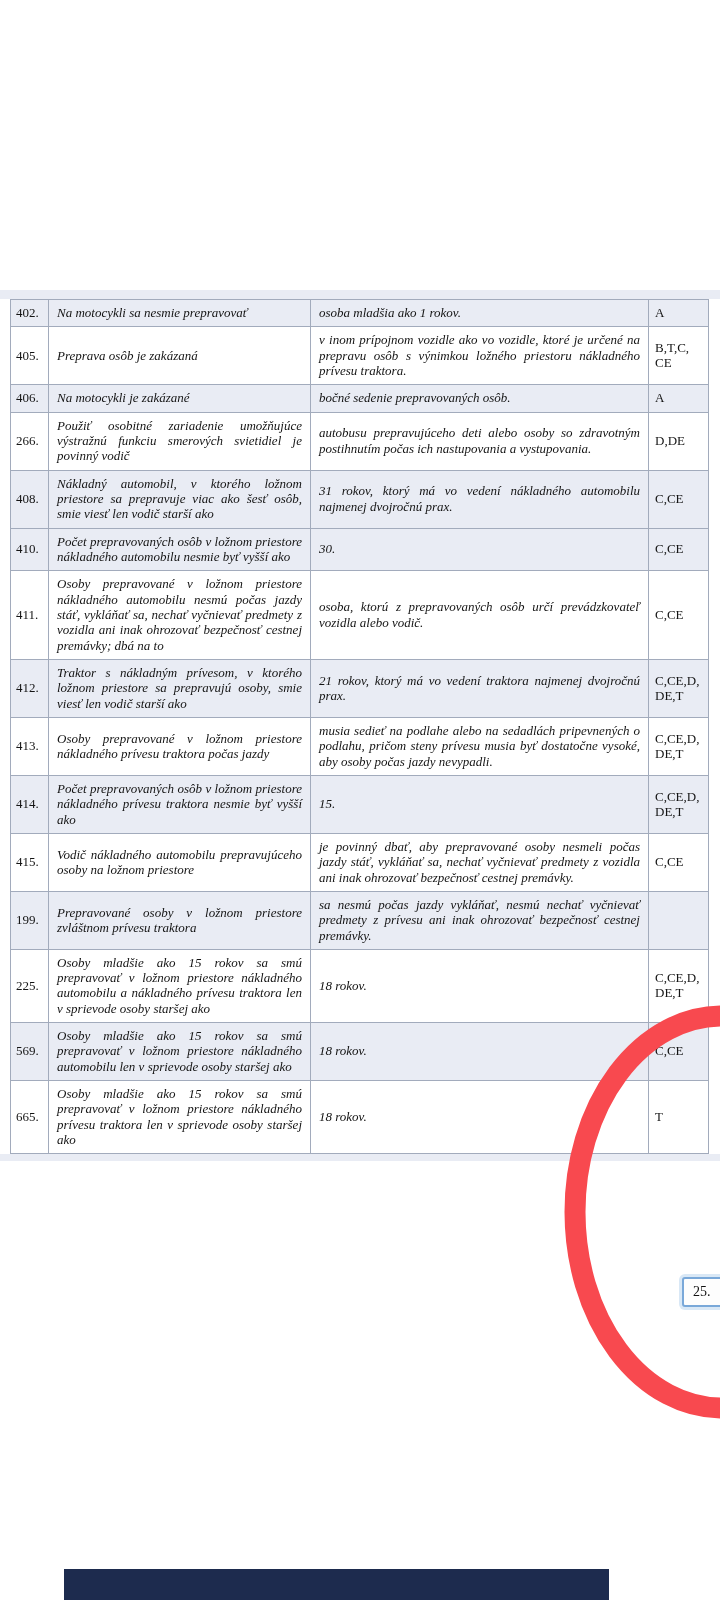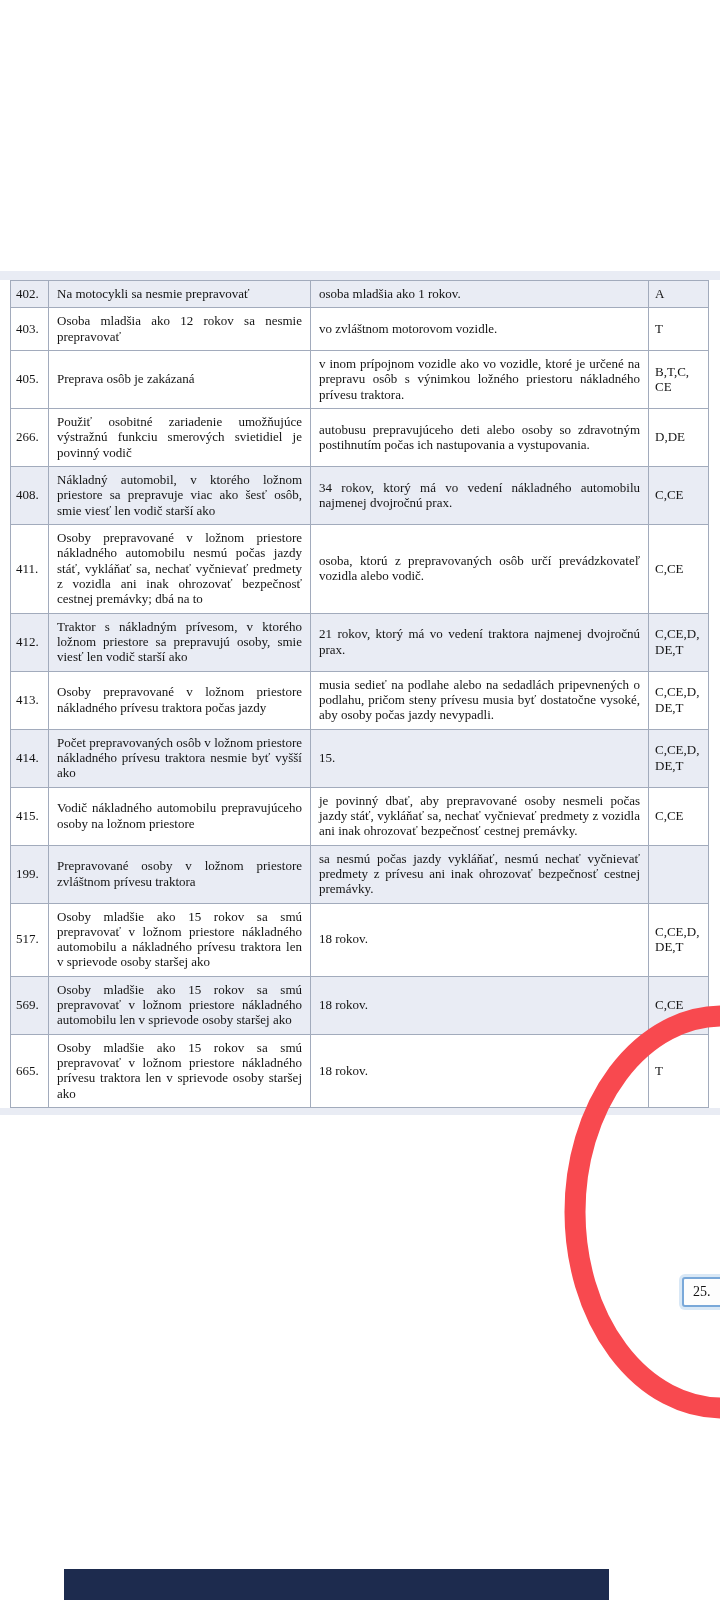--- a/index.html
+++ b/index.html
@@ -9,21 +9,21 @@
     font-family:"Liberation Serif","DejaVu Serif",serif;
     color:#141414;
   }
   :root{
     --shade:#e9ecf4;
     --line:#a2abbc;
     --outer:#96a0b2;
     --red:#f8494f;
     --bar:#1d2b4e;
   }
-  #doc{position:absolute;left:0;top:271px;width:580px;}
+  #doc{position:absolute;left:0;top:290px;width:580px;}
   .page-strip{width:720px;height:9px;background:var(--shade);}
   .page-strip.bottom{height:7px;}
   table.qtable{
     margin-left:10px;
     width:698px;
     border-collapse:collapse;
     table-layout:fixed;
     font-size:13px;
     line-height:1.18;
     border:1px solid var(--outer);
@@ -31,21 +31,21 @@
   .qtable td{
     border:1px solid var(--line);
     vertical-align:middle;
     padding:5px 8px 6px 8px;
   }
   .qtable col.c-num{width:38px;}
   .qtable col.c-q{width:262px;}
   .qtable col.c-a{width:338px;}
   .qtable col.c-cat{width:60px;}
   .qtable td.num{padding:5px 3px 6px 5px;text-align:left;}
-  .qtable td.q,.qtable td.a{text-align:justify;}
+  .qtable td.q,.qtable td.a{text-align:justify;font-style:italic;}
   .qtable td.cat{padding:5px 3px 6px 6px;overflow:hidden;}
   .qtable tr.shaded td{background:var(--shade);}
   #annotation-layer{position:absolute;left:0;top:0;pointer-events:none;}
   #page-badge{
     position:absolute;left:682px;top:1277px;width:52px;height:26px;
     background:#fdfdfd;
     border:2px solid #79a8d9;border-radius:3px;
     box-shadow:0 0 0 3px #d9e8f6,0 1px 2px rgba(60,90,130,.25);
     font-size:14px;line-height:26px;padding-left:9px;
     color:#111;
@@ -69,41 +69,47 @@
         <col class="c-cat">
     </colgroup>
     <tbody>
         <tr class="shaded">
     <td class="num">402.</td>
     <td class="q">Na motocykli sa nesmie prepravovať</td>
     <td class="a">osoba mladšia ako 1 rokov.</td>
     <td class="cat">A</td>
   </tr>
         <tr>
-    <td class="num">403.</td>
-    <td class="q">Osoba mladšia ako 12 rokov sa nesmie prepravovať</td>
-    <td class="a">vo zvláštnom motorovom vozidle.</td>
-    <td class="cat">T</td>
-  </tr>
-        <tr>
     <td class="num">405.</td>
     <td class="q">Preprava osôb je zakázaná</td>
     <td class="a">v inom prípojnom vozidle ako vo vozidle, ktoré je určené na prepravu osôb s výnimkou ložného priestoru nákladného prívesu traktora.</td>
     <td class="cat">B,​T,​C,​CE</td>
+  </tr>
+        <tr class="shaded">
+    <td class="num">406.</td>
+    <td class="q">Na motocykli je zakázané</td>
+    <td class="a">bočné sedenie prepravovaných osôb.</td>
+    <td class="cat">A</td>
   </tr>
         <tr>
     <td class="num">266.</td>
     <td class="q">Použiť osobitné zariadenie umožňujúce výstražnú funkciu smerových svietidiel je povinný vodič</td>
     <td class="a">autobusu prepravujúceho deti alebo osoby so zdravotným postihnutím počas ich nastupovania a vystupovania.</td>
     <td class="cat">D,​DE</td>
   </tr>
         <tr class="shaded">
     <td class="num">408.</td>
     <td class="q">Nákladný automobil, v ktorého ložnom priestore sa prepravuje viac ako šesť osôb, smie viesť len vodič starší ako</td>
-    <td class="a">34 rokov, ktorý má vo vedení nákladného automobilu najmenej dvojročnú prax.</td>
+    <td class="a">31 rokov, ktorý má vo vedení nákladného automobilu najmenej dvojročnú prax.</td>
+    <td class="cat">C,​CE</td>
+  </tr>
+        <tr class="shaded">
+    <td class="num">410.</td>
+    <td class="q">Počet prepravovaných osôb v ložnom priestore nákladného automobilu nesmie byť vyšší ako</td>
+    <td class="a">30.</td>
     <td class="cat">C,​CE</td>
   </tr>
         <tr>
     <td class="num">411.</td>
     <td class="q">Osoby prepravované v ložnom priestore nákladného automobilu nesmú počas jazdy stáť, vykláňať sa, nechať vyčnievať predmety z vozidla ani inak ohrozovať bezpečnosť cestnej premávky; dbá na to</td>
     <td class="a">osoba, ktorú z prepravovaných osôb určí prevádzkovateľ vozidla alebo vodič.</td>
     <td class="cat">C,​CE</td>
   </tr>
         <tr class="shaded">
     <td class="num">412.</td>
@@ -129,21 +135,21 @@
     <td class="a">je povinný dbať, aby prepravované osoby nesmeli počas jazdy stáť, vykláňať sa, nechať vyčnievať predmety z vozidla ani inak ohrozovať bezpečnosť cestnej premávky.</td>
     <td class="cat">C,​CE</td>
   </tr>
         <tr class="shaded">
     <td class="num">199.</td>
     <td class="q">Prepravované osoby v ložnom priestore zvláštnom prívesu traktora</td>
     <td class="a">sa nesmú počas jazdy vykláňať, nesmú nechať vyčnievať predmety z prívesu ani inak ohrozovať bezpečnosť cestnej premávky.</td>
     <td class="cat"></td>
   </tr>
         <tr>
-    <td class="num">517.</td>
+    <td class="num">225.</td>
     <td class="q">Osoby mladšie ako 15 rokov sa smú prepravovať v ložnom priestore nákladného automobilu a nákladného prívesu traktora len v sprievode osoby staršej ako</td>
     <td class="a">18 rokov.</td>
     <td class="cat">C,​CE,​D,​DE,​T</td>
   </tr>
         <tr class="shaded">
     <td class="num">569.</td>
     <td class="q">Osoby mladšie ako 15 rokov sa smú prepravovať v ložnom priestore nákladného automobilu len v sprievode osoby staršej ako</td>
     <td class="a">18 rokov.</td>
     <td class="cat">C,​CE</td>
   </tr>

